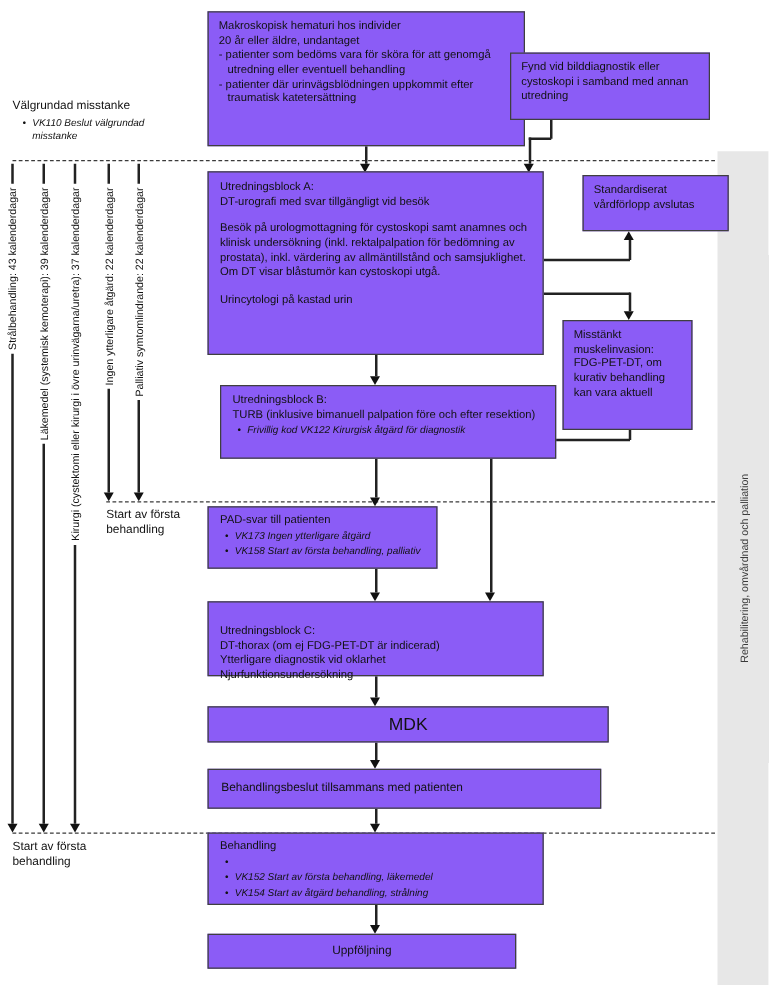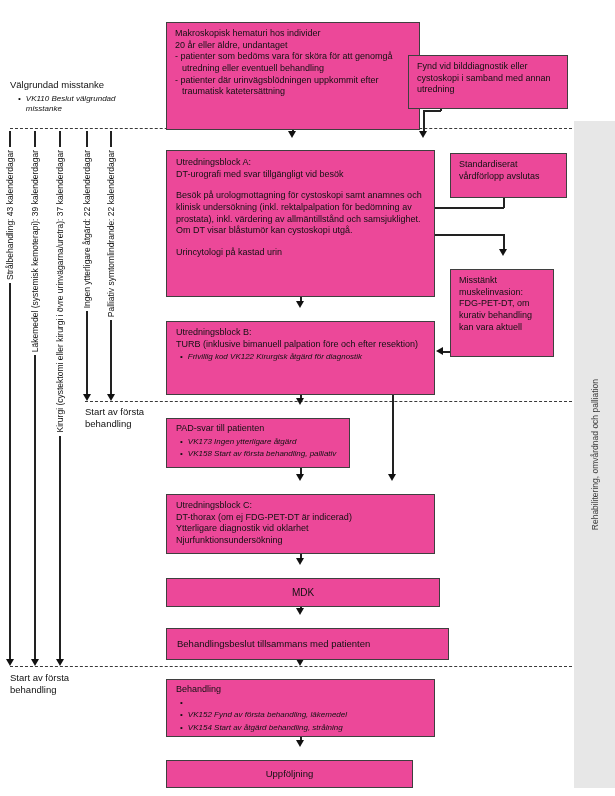--- a/index.html
+++ b/index.html
@@ -1,23 +1,23 @@
 <!DOCTYPE html>
 <html><head>
 <meta charset="utf-8">
 <style>
   html,body { margin:0; padding:0; background:#fff; }
   #canvas {
     position:relative; width:615px; height:796px; background:#ffffff;
     font-family:"Liberation Sans", sans-serif; color:#111; overflow:hidden;
   }
   .box {
-    position:absolute; background:#ec4899; border:1.5px solid #3f3f3f;
+    position:absolute; background:#8b5cf6; border:1.5px solid #3f3f3f;
     box-sizing:border-box; font-size:9px; line-height:1.3; color:#111;
-    padding:5px 8px; z-index:3;margin-top:13px;
+    padding:5px 8px; z-index:3;
   }
   .box .title { margin:0; }
   .gap { height:10px; }
   .center { display:flex; align-items:center; justify-content:center; padding:0; }
   .vcenter { display:flex; align-items:center; padding:0 0 0 10px; }
   .b-row { display:flex; gap:5px; font-style:italic; font-size:8px; line-height:1.35; margin:2px 0 0 4px; }
   .b-row .dot { font-style:normal; font-size:8px; line-height:1.35; }
   .hang { padding-left:7px; text-indent:-7px; }
   .prewrap { white-space:pre-line; }
   .vline { position:absolute; width:1.5px; background:#222; z-index:2; }
@@ -166,62 +166,62 @@
 
   <div class="box" style="left:166px; top:137px; width:269px; height:147px; padding:6px 9px;">
     <div class="title">Utredningsblock A:</div>
     <div>DT-urografi med svar tillgängligt vid besök</div>
     <div class="gap"></div>
     <div>Besök på urologmottagning för cystoskopi samt anamnes och klinisk undersökning (inkl. rektalpalpation för bedömning av prostata), inkl. värdering av allmäntillstånd och samsjuklighet. Om DT visar blåstumör kan cystoskopi utgå.</div>
     <div class="gap"></div>
     <div>Urincytologi på kastad urin</div>
   </div>
 
-  <div class="box" style="left:450px; top:140px; width:117px; height:45px;">Standardiserat vårdförlopp avslutas</div>
+  <div class="box" style="left:466px; top:140px; width:117px; height:45px;">Standardiserat vårdförlopp avslutas</div>
 
   <div class="box" style="left:450px; top:256px; width:104px; height:88px;">Misstänkt muskelinvasion: FDG-PET-DT, om kurativ behandling kan vara aktuell</div>
 
-  <div class="box" style="left:166px; top:308px; width:269px; height:74px; padding:5px 9px; line-height:1.28;">
+  <div class="box" style="left:176px; top:308px; width:269px; height:59px; padding:5px 9px; line-height:1.28;">
     <div class="title">Utredningsblock B:</div>
     <div>TURB (inklusive bimanuell palpation före och efter resektion)</div>
     <div class="b-row">
       <span class="dot">•</span>
       <span>Frivillig kod VK122 Kirurgisk åtgärd för diagnostik</span>
     </div>
   </div>
 
   <div class="box" style="left:166px; top:405px; width:184px; height:50px; padding:4px 9px;">
     <div class="title">PAD-svar till patienten</div>
     <div class="b-row">
       <span class="dot">•</span>
       <span>VK173 Ingen ytterligare åtgärd</span>
     </div>
     <div class="b-row">
       <span class="dot">•</span>
       <span>VK158 Start av första behandling, palliativ</span>
     </div>
   </div>
 
-  <div class="box prewrap" style="left:166px; top:481px; width:269px; height:60px; padding:5px 9px;">Utredningsblock C:
+  <div class="box prewrap" style="left:166px; top:481px; width:269px; height:60px; padding:17px 9px;">Utredningsblock C:
 DT-thorax (om ej FDG-PET-DT är indicerad)
 Ytterligare diagnostik vid oklarhet
 Njurfunktionsundersökning</div>
 
-  <div class="box center" style="left:166px; top:565px; width:274px; height:29px; font-size:10px;">MDK</div>
-
-  <div class="box vcenter" style="left:166px; top:615px; width:283px; height:32px; font-size:9.5px;">Behandlingsbeslut tillsammans med patienten</div>
+  <div class="box center" style="left:166px; top:565px; width:321px; height:29px; font-size:14px;">MDK</div>
+
+  <div class="box vcenter" style="left:166px; top:615px; width:315px; height:32px; font-size:9.5px;">Behandlingsbeslut tillsammans med patienten</div>
 
   <div class="box" style="left:166px; top:666px; width:269px; height:58px; padding:4px 9px;">
     <div class="title">Behandling</div>
     <div class="b-row">
       <span class="dot">•</span>
     </div>
     <div class="b-row">
       <span class="dot">•</span>
-      <span>VK152 Fynd av första behandling, läkemedel</span>
+      <span>VK152 Start av första behandling, läkemedel</span>
     </div>
     <div class="b-row">
       <span class="dot">•</span>
       <span>VK154 Start av åtgärd behandling, strålning</span>
     </div>
   </div>
 
   <div class="box center" style="left:166px; top:747px; width:247px; height:28px; font-size:9.5px;">Uppföljning</div>
 
 </div>

